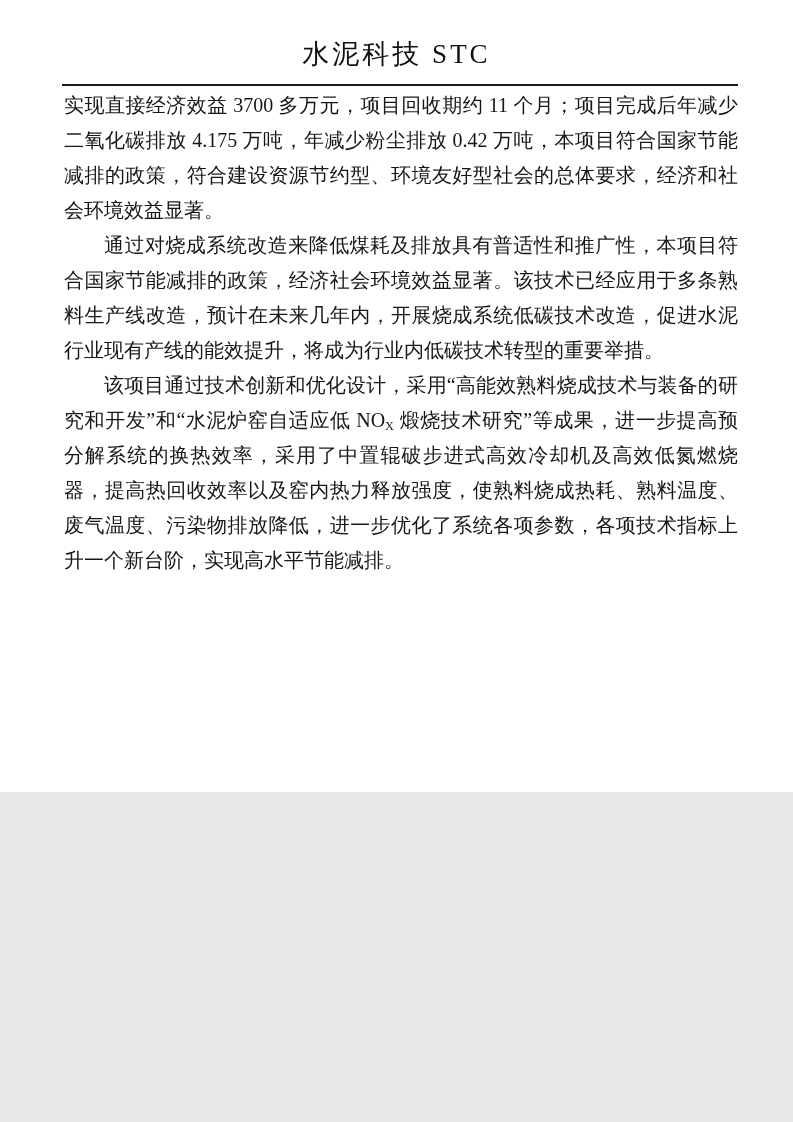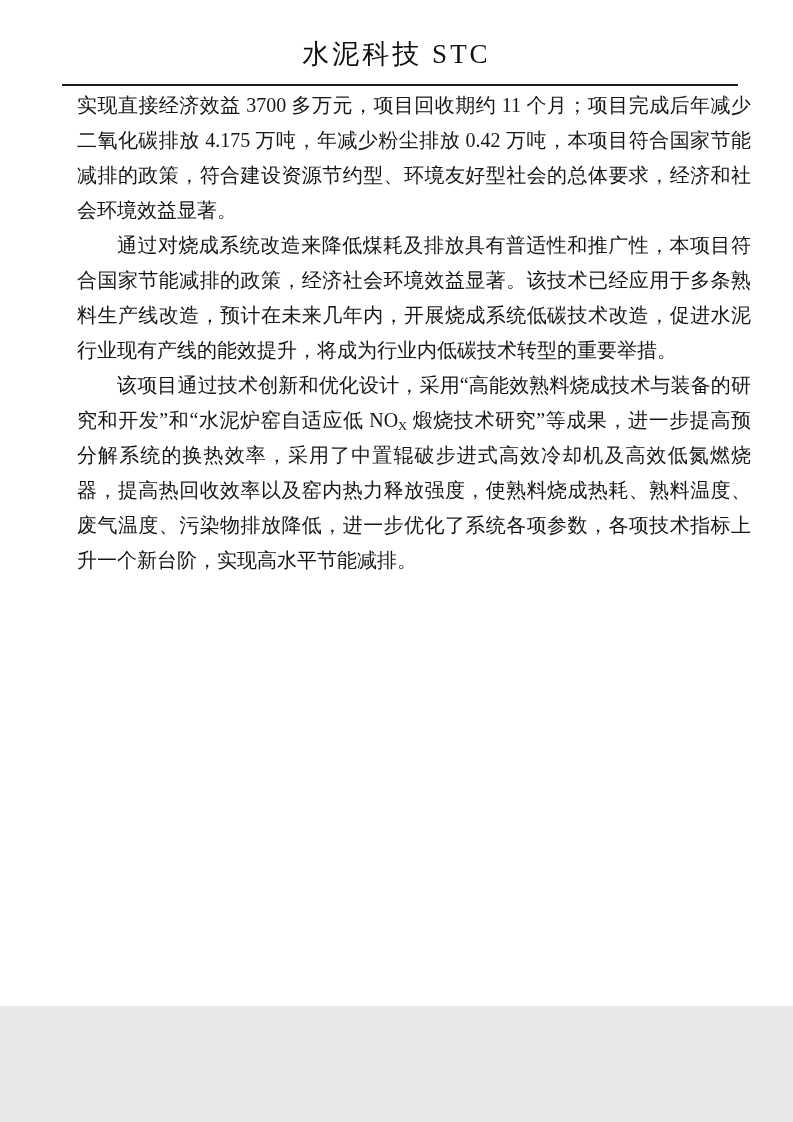--- a/index.html
+++ b/index.html
@@ -3,21 +3,21 @@
 <meta charset="utf-8">
 <style>
   html, body {
     margin: 0;
     padding: 0;
     background: #e8e8e8;
   }
   .page {
     position: relative;
     width: 793px;
-    height: 1006px;
+    height: 792px;
     margin: 0 auto;
     background: #ffffff;
     overflow: hidden;
     font-family: "Liberation Serif", "DejaVu Serif", serif;
     color: #1a1a1a;
   }
   
   .journal-title {
     position: absolute;
     top: 36px;
@@ -35,21 +35,21 @@
     top: 84px;
     left: 62px;
     width: 676px;
     height: 2px;
     background: #1c1c1c;
   }
   
   .body-block {
     position: absolute;
     top: 88px;
-    left: 77px;
+    left: 64px;
     width: 674px;
   }
   .body-block p {
     margin: 0;
     font-size: 20px;
     line-height: 35px;
     text-align: justify;
     color: #161616;
   }
   .body-block p.indent {

